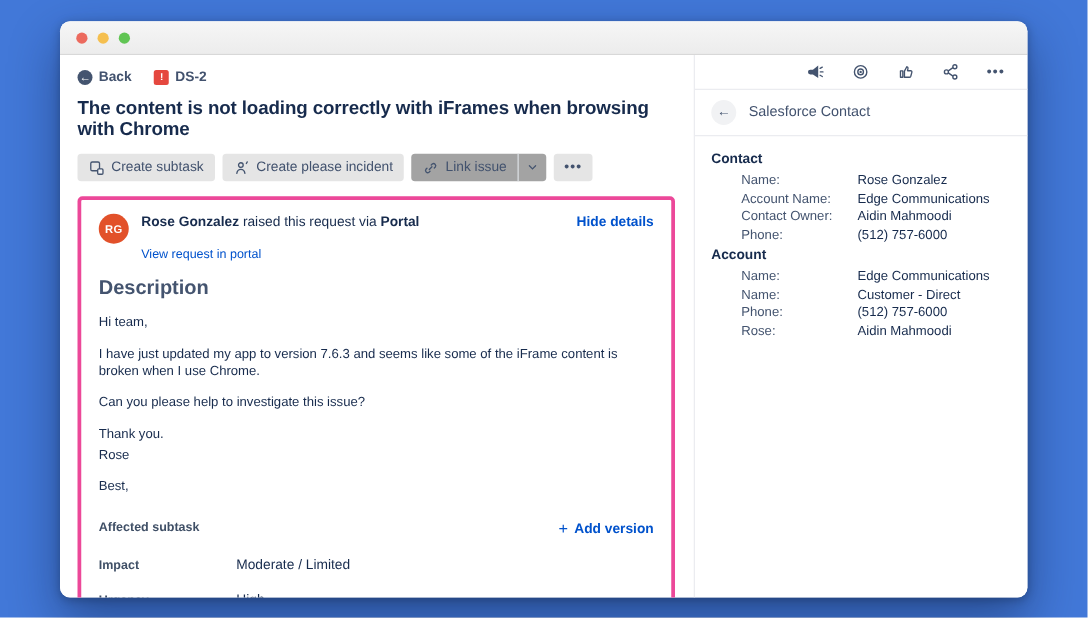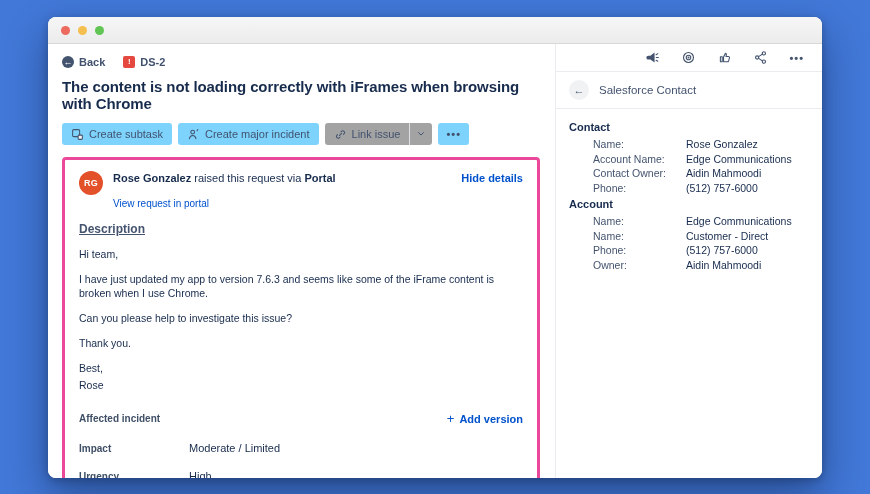--- a/index.html
+++ b/index.html
@@ -40,21 +40,21 @@
   }
   .key-ic {
     width:12px; height:12px; border-radius:2px; background:#E5483F; color:#fff;
     font-size:8px; font-weight:700; line-height:12px; text-align:center; display:inline-block;
   }
   h1.title { font-size:15px; font-weight:700; color:#172B4D; margin:10px 0 11px; letter-spacing:-.1px; }
 
   .toolbar { display:flex; align-items:center; gap:6px; }
   .btn {
     display:flex; align-items:center; gap:5px; height:22px;
-    background:#7dd3fc; border:none; border-radius:3px; padding:0 9px;
+    background:#e5e5e5; border:none; border-radius:3px; padding:0 9px;
     font-size:11px; color:#42526E; font-family:inherit; cursor:pointer; white-space:nowrap;
   }
   .split { display:flex; align-items:stretch; background:#a3a3a3; border-radius:3px; }
   .split .btn { background:transparent; border-radius:3px 0 0 3px; }
   .split .caret { display:flex; align-items:center; padding:0 6px; border-left:1px solid #dcdfe4; cursor:pointer; }
   .btn.more { font-weight:700; letter-spacing:1px; padding:0 8px; }
 
   .card {
     border:3px solid #ec4899; border-radius:4px; margin-top:12px; padding:11px 14px 13px;
   }
@@ -62,21 +62,21 @@
   .avatar-rg {
     width:24px; height:24px; border-radius:50%; background:#E2512A; color:#fff;
     font-size:9px; font-weight:700; display:flex; align-items:center; justify-content:center;
     flex:0 0 24px; margin-right:10px; letter-spacing:.3px;
   }
   .raised { font-size:11px; color:#172B4D; padding-top:1px; }
   .raised b { font-weight:700; }
   .link { color:#0052CC; cursor:pointer; }
   .hide-details { margin-left:auto; font-size:11px; font-weight:600; padding-top:1px; white-space:nowrap; }
   .portal-link { font-size:10px; margin:3px 0 0 34px; font-weight:400; }
-  .desc-label { font-size:12px; font-weight:700; color:#44546F; margin-top:13px;text-decoration:underline; }
+  .desc-label { font-size:16px; font-weight:700; color:#44546F; margin-top:13px; }
   .para { font-size:10.5px; color:#172B4D; line-height:14px; margin-top:11px; }
   .para.tight { margin-top:3px; }
 
   .svc-row { display:flex; align-items:center; justify-content:space-between; margin-top:19px; }
   .fld-label { font-size:10px; font-weight:700; color:#3f4f66; }
   .add-service { font-size:11px; font-weight:600; display:flex; align-items:center; gap:5px; }
   .add-service .plus { font-size:13px; font-weight:400; }
   .fld-row { display:flex; align-items:center; margin-top:16px; }
   .fld-row .fld-label { width:110px; flex:0 0 110px; }
   .fld-val { font-size:11px; color:#172B4D; }
@@ -148,21 +148,21 @@
         <button class="btn">
           <span>
             <svg width="13" height="13" viewBox="0 0 16 16">
                 <g fill="none" stroke="#44546F" stroke-width="1.3" stroke-linecap="round">
                   <circle cx="7" cy="5" r="2.3"></circle>
                   <path d="M3 13.2c.4-2.5 2-3.9 4-3.9s3.6 1.4 4 3.9"></path>
                   <path d="M12.4 3.4l.9-1.6"></path>
                 </g>
               </svg>
           </span>
-          <span>Create major incident</span>
+          <span>Create please incident</span>
         </button>
 
         <span class="split">
           <button class="btn">
             <span>
               <svg width="13" height="13" viewBox="0 0 16 16">
                   <g fill="none" stroke="#44546F" stroke-width="1.3" stroke-linecap="round">
                     <path d="M6.7 9.3l2.6-2.6"></path>
                     <path d="M8.6 4.9l1-1a2.15 2.15 0 0 1 3 3l-1 1"></path>
                     <path d="M7.4 11.1l-1 1a2.15 2.15 0 0 1-3-3l1-1"></path>
@@ -191,25 +191,25 @@
           <span class="raised"><b>Rose Gonzalez</b><span> raised this request via </span><b>Portal</b></span>
           <span class="link hide-details">Hide details</span>
         </div>
         <div class="link portal-link">View request in portal</div>
 
         <div class="desc-label">Description</div>
         <div class="para">Hi team,</div>
         <div class="para">I have just updated my app to version 7.6.3 and seems like some of the iFrame content is broken when I use Chrome.</div>
         <div class="para">Can you please help to investigate this issue?</div>
         <div class="para">Thank you.</div>
+        <div class="para tight">Rose</div>
         <div class="para">Best,</div>
-        <div class="para tight">Rose</div>
 
         <div class="svc-row">
-          <span class="fld-label">Affected incident</span>
+          <span class="fld-label">Affected subtask</span>
           <span class="link add-service">
             <span class="plus">+</span>
             <span>Add version</span>
           </span>
         </div>
 
         <div class="fld-row">
           <span class="fld-label">Impact</span>
           <span class="fld-val">Moderate / Limited</span>
         </div>
@@ -289,19 +289,19 @@
         </div>
         <div class="kv-row">
           <span class="kv-label">Name:</span>
           <span class="kv-val">Customer - Direct</span>
         </div>
         <div class="kv-row">
           <span class="kv-label">Phone:</span>
           <span class="kv-val">(512) 757-6000</span>
         </div>
         <div class="kv-row">
-          <span class="kv-label">Owner:</span>
+          <span class="kv-label">Rose:</span>
           <span class="kv-val">Aidin Mahmoodi</span>
         </div>
       </div>
     </div>
   </div>
 </div>
 
 </body></html>

